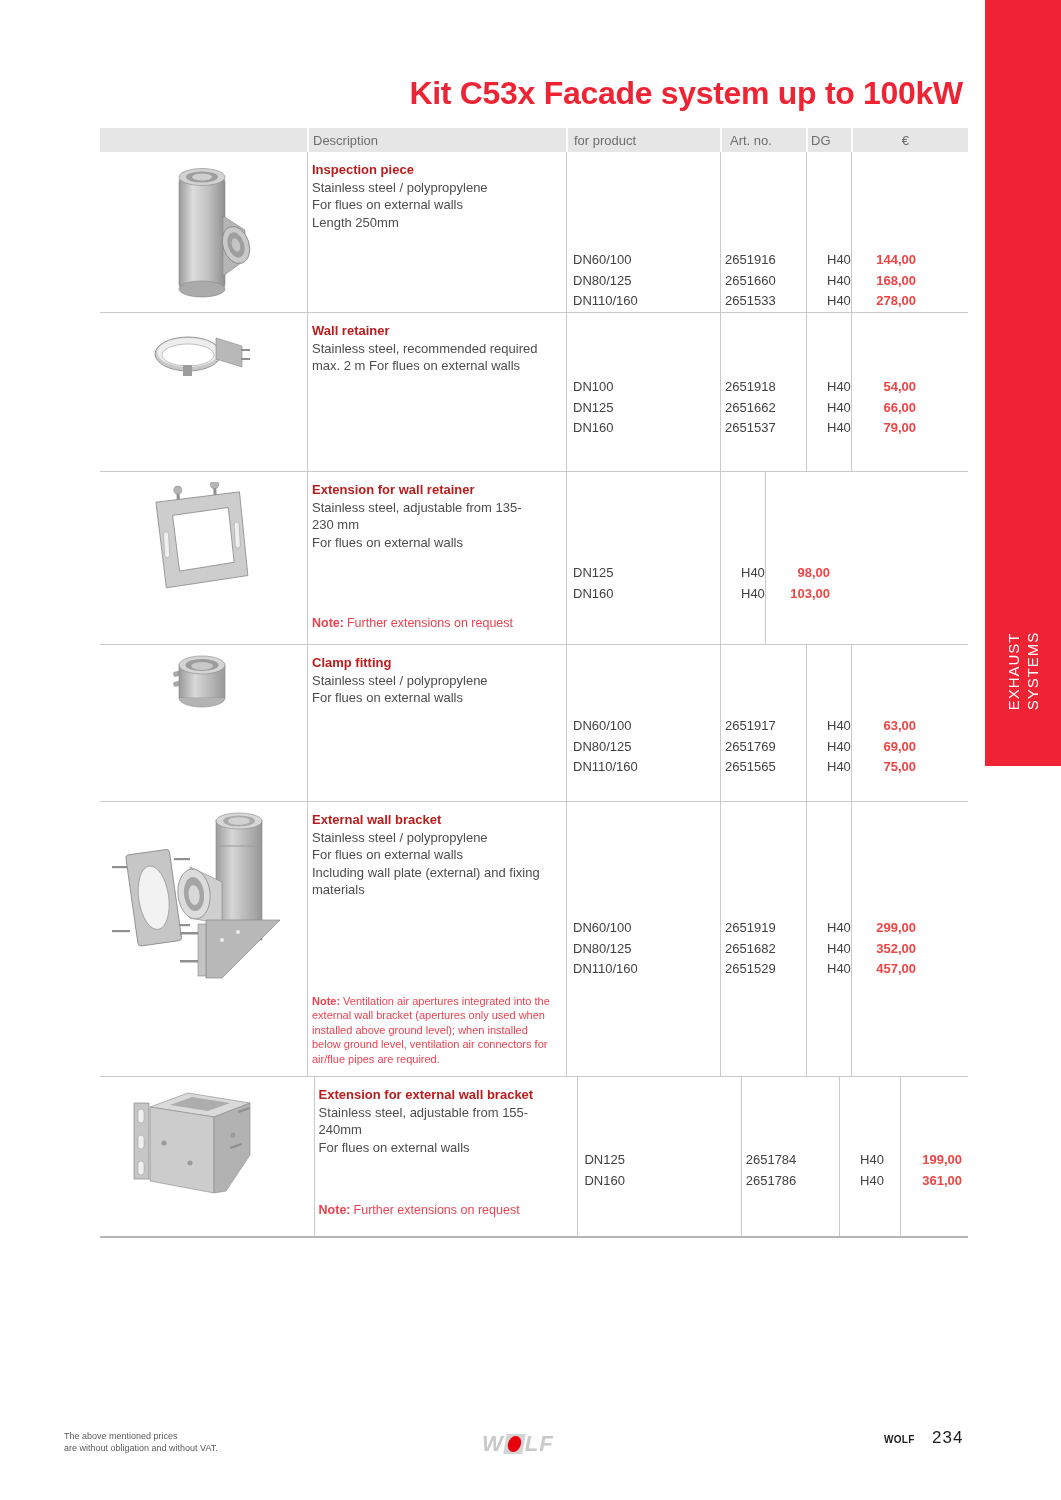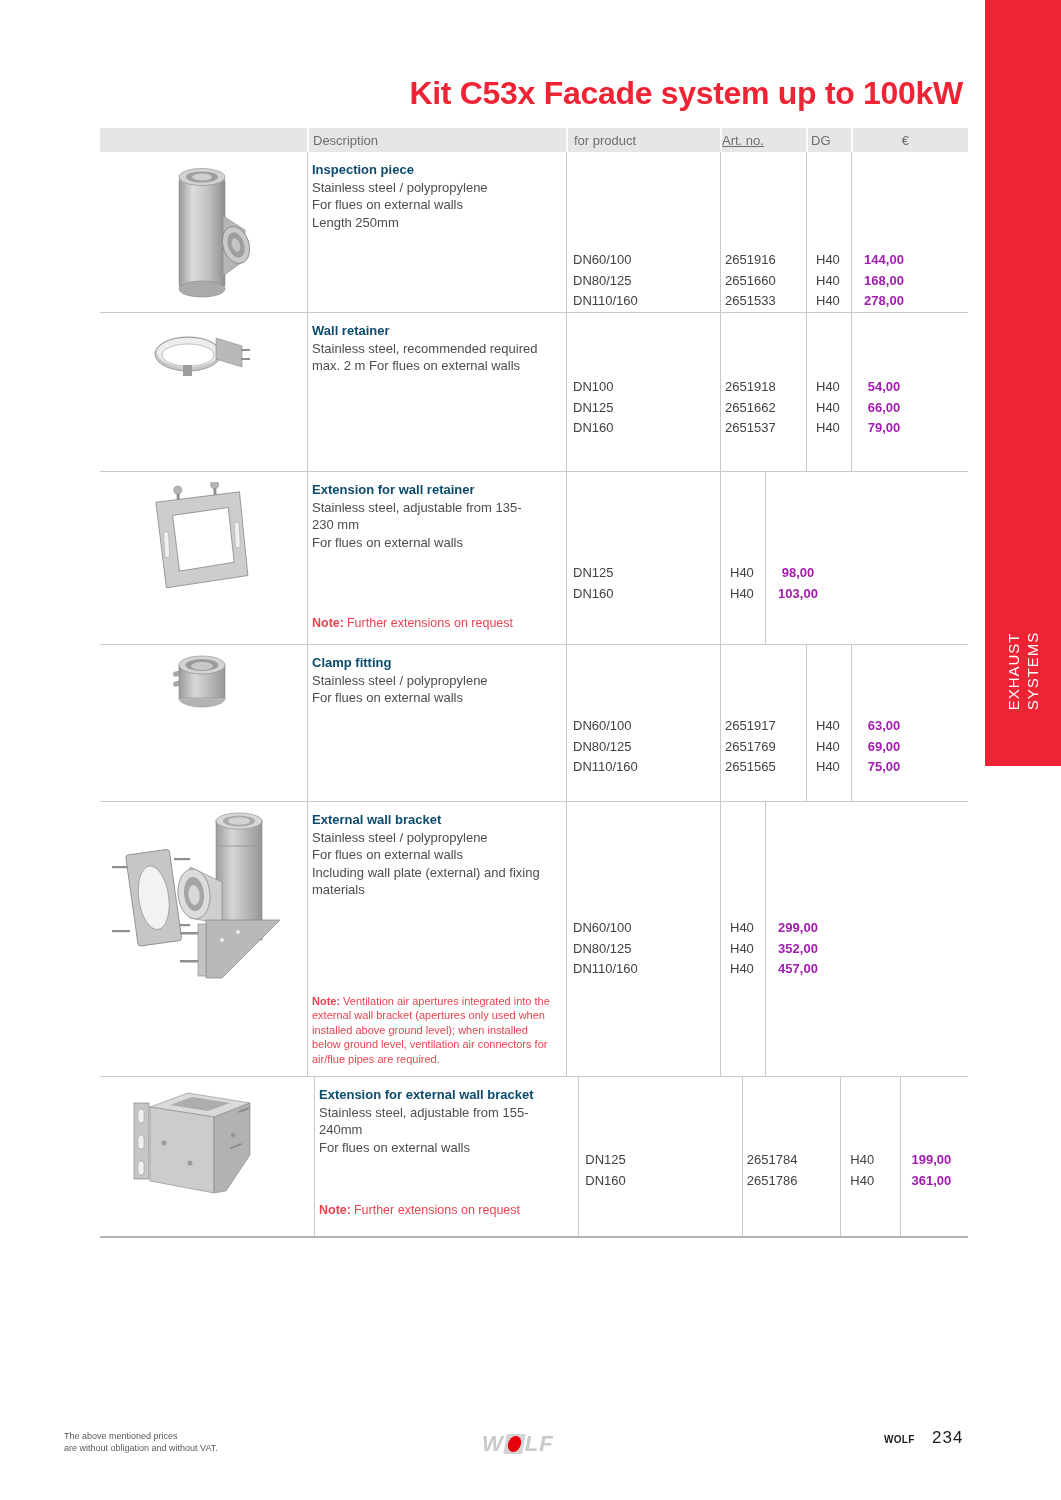--- a/index.html
+++ b/index.html
@@ -21,39 +21,39 @@
   .th{display:flex;align-items:center;box-sizing:border-box;}
   .thead .th + .th{border-left:2px solid #fbfbfb;}
   .c-img{width:207px;}
   .c-desc{width:259px;}
   .c-prod{width:154px;}
   .c-art{width:86px;}
   .c-dg{width:45px;}
   .c-eur{width:71px;}
   .th.c-desc{padding-left:4px;}
   .th.c-prod{padding-left:6px;}
-  .th.c-art{padding-left:0;text-decoration:underline;}
+  .th.c-art{padding-left:8px;}
   .th.c-dg{padding-left:3px;}
   .th.c-eur{justify-content:flex-end;padding-right:13px;}
 
   .row{display:flex;border-bottom:1px solid #c9c9c9;box-sizing:border-box;position:relative;background:#fff;}
   .tbody .row:last-child{border-bottom:2px solid #b5b5b5;gap:16px;}
   .r1{height:161px}.r2{height:159px}.r3{height:173px}.r4{height:157px}.r5{height:275px}.r6{height:161px}
   .cell{box-sizing:border-box;}
   .cell + .cell{border-left:1px solid #c9c9c9;}
   .img-cell{position:relative;}
   .img-cell svg{position:absolute;}
   .desc-cell{display:flex;flex-direction:column;padding:9px 8px 8px 4px;font-size:13px;
              color:#4d4d4d;line-height:17.5px;}
-  .ptitle{font-weight:bold;color:#0c4a6e;}
+  .ptitle{font-weight:bold;color:#b91c1c;}
   .val-cell{font-size:13px;color:#414141;line-height:20.5px;}
   .val-cell.c-prod{padding-left:6px;}
   .val-cell.c-art{padding-left:4px;}
-  .val-cell.c-dg{padding-left:9px;}
-  .val-cell.c-eur{text-align:center;padding-right:6px;font-weight:bold;color:#a21caf;}
+  .val-cell.c-dg{padding-left:20px;}
+  .val-cell.c-eur{text-align:right;padding-right:6px;font-weight:bold;color:#ef4444;}
   .r1 .val-cell{padding-top:98px;}
   .r2 .val-cell{padding-top:64px;}
   .r3 .val-cell{padding-top:91px;}
   .r4 .val-cell{padding-top:71px;}
   .r5 .val-cell{padding-top:116px;}
   .r6 .val-cell{padding-top:73px;}
 
   .note{margin-top:auto;font-size:12.5px;color:#e94350;line-height:15px;padding-bottom:4px;}
   .note .nlabel{font-weight:bold;margin-right:3px;}
   .r3 .note{padding-bottom:5px;}
@@ -311,20 +311,25 @@
           <div>materials</div>
           <div class="note">
             <span class="nlabel">Note:</span><span>Ventilation air apertures integrated into the external wall bracket (apertures only used when installed above ground level); when installed below ground level, ventilation air connectors for air/flue pipes are required.</span>
           </div>
         </div>
         <div class="cell val-cell c-prod">
           <div>DN60/100</div>
           <div>DN80/125</div>
           <div>DN110/160</div>
         </div>
+        <div class="cell val-cell c-art">
+          <div>2651919</div>
+          <div>2651682</div>
+          <div>2651529</div>
+        </div>
         <div class="cell val-cell c-dg">
           <div>H40</div>
           <div>H40</div>
           <div>H40</div>
         </div>
         <div class="cell val-cell c-eur">
           <div>299,00</div>
           <div>352,00</div>
           <div>457,00</div>
         </div>

